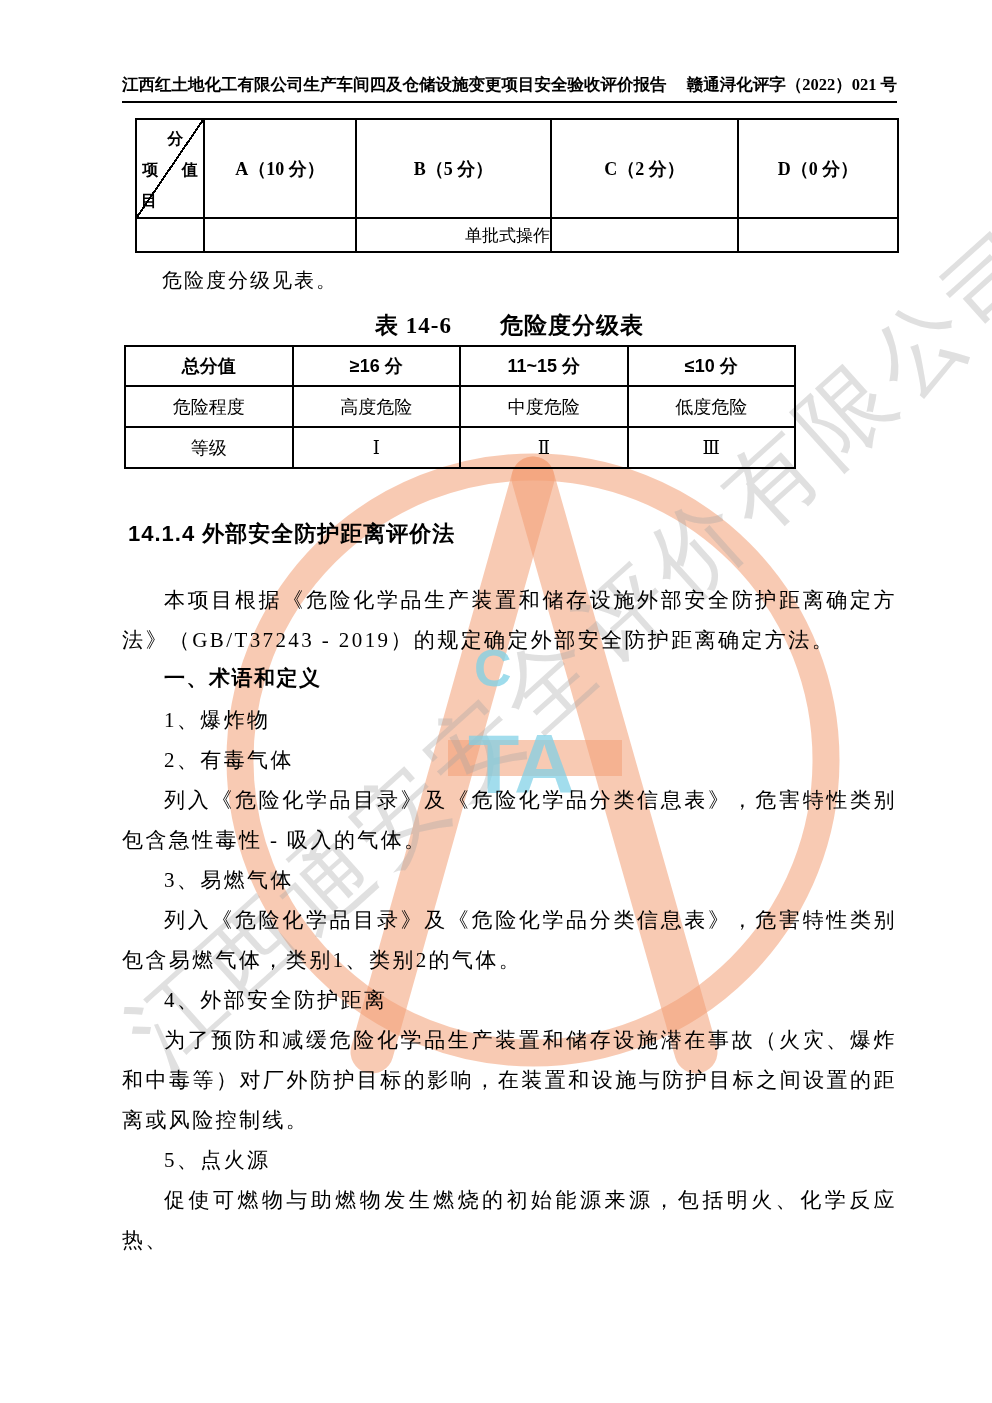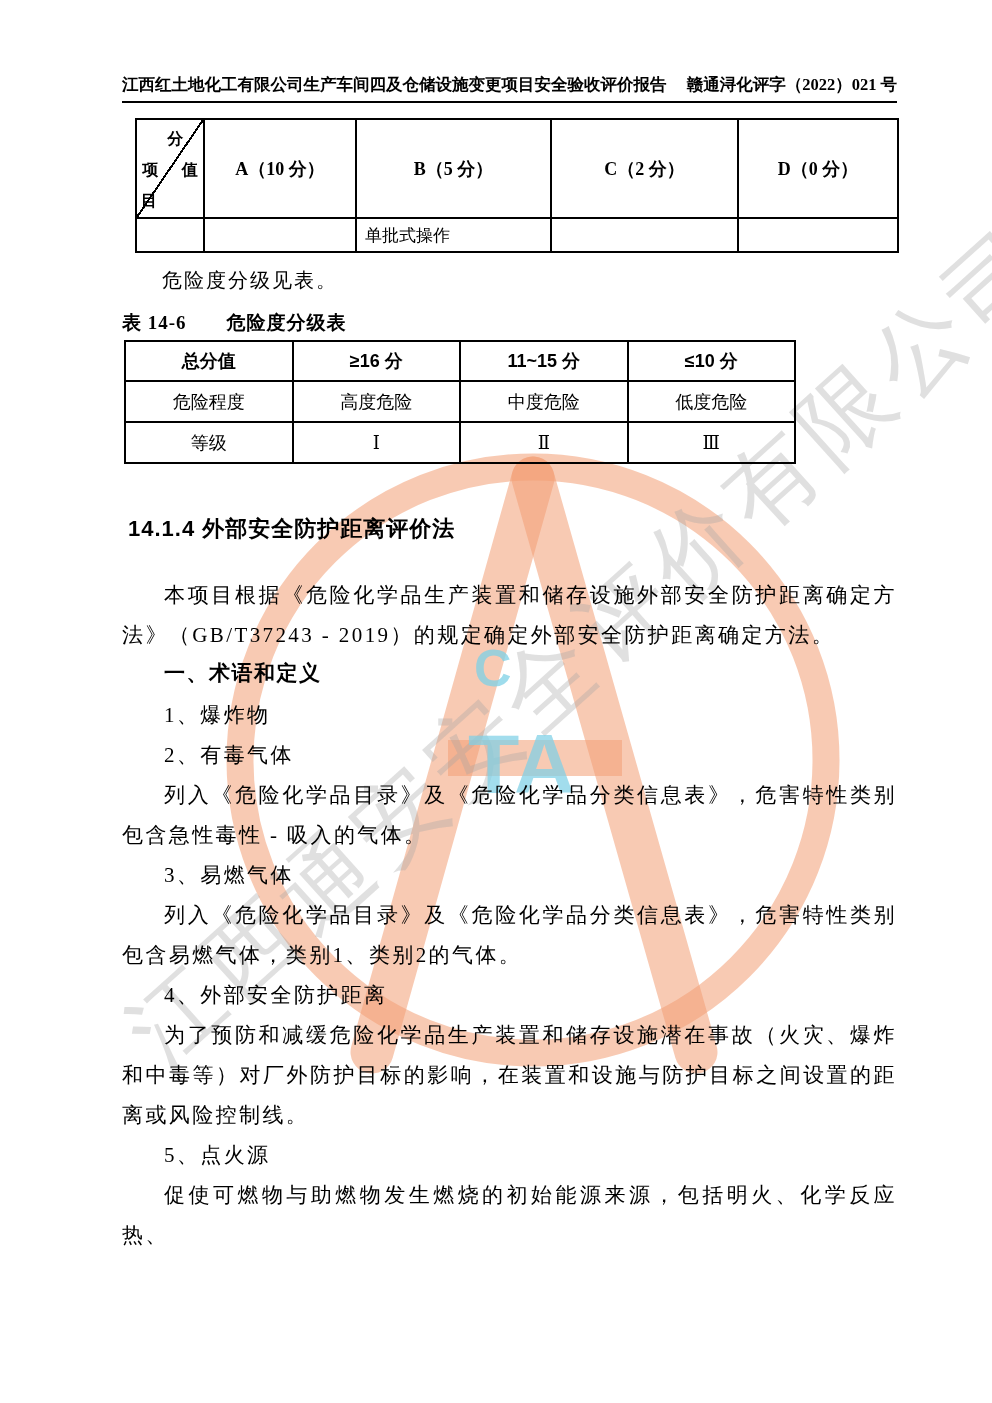--- a/index.html
+++ b/index.html
@@ -42,33 +42,33 @@
     margin-top:74px;
     display:flex;justify-content:space-between;align-items:flex-end;
     font-size:16.5px;font-weight:bold;
     border-bottom:2px solid #000;padding-bottom:5px;
   }
   table{border-collapse:collapse;table-layout:fixed;}
   td{border:2px solid #000;text-align:center;vertical-align:middle;padding:0;}
   .tbl1{width:762px;margin-left:13px;margin-top:15px;}
   .tbl1 .hdr td{height:97px;font-weight:bold;font-size:18px;}
   .tbl1 .row2 td{height:32px;font-size:17px;}
-  .cell-b-val{text-align:left;padding-left:8px;}
+  .cell-b-val{text-align:right;padding-left:8px;}
   .corner{position:relative;
     background-image:linear-gradient(to bottom right,
       transparent calc(50% - 1px),#000 calc(50% - 1px),
       #000 calc(50% + 1px),transparent calc(50% + 1px));
   }
   .corner span{position:absolute;font-size:16px;font-weight:bold;transform:translate(-50%,-50%);}
   .c-top{left:58%;top:20%;}
   .c-left{left:20%;top:52%;}
   .c-right{left:80%;top:52%;}
   .c-bottom{left:18%;top:84%;}
   .intro{margin:14px 0 0 0;font-size:20px;text-indent:2em;letter-spacing:2px;}
-  .caption{margin:16px 0 0 0;font-size:19px;font-weight:bold;letter-spacing:1px;}
+  .caption{margin:16px 0 0 0;text-align:center;font-size:23px;font-weight:bold;letter-spacing:1px;}
   .tbl2{width:672px;margin-left:2px;margin-top:4px;}
   .tbl2 td{width:25%;}
   .tbl2 .hdr td{height:38px;font-weight:bold;font-size:18px;
     font-family:"Liberation Sans","DejaVu Sans",sans-serif;}
   .tbl2 .r td{height:39px;font-size:18px;}
   .sec-heading{
     margin:50px 0 0 6px;
     font-family:"Liberation Sans","DejaVu Sans",sans-serif;
     font-size:22px;font-weight:bold;letter-spacing:1px;
   }

